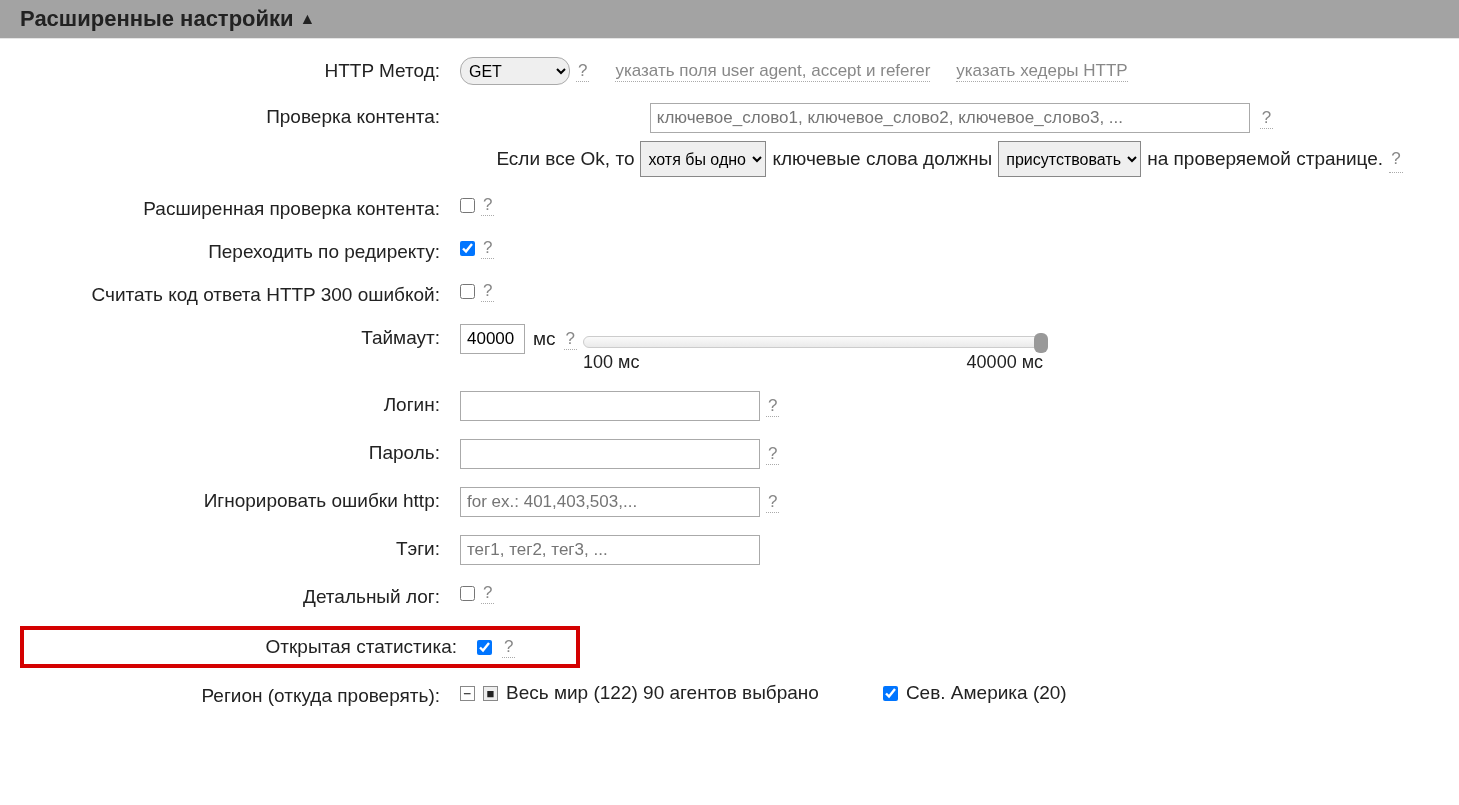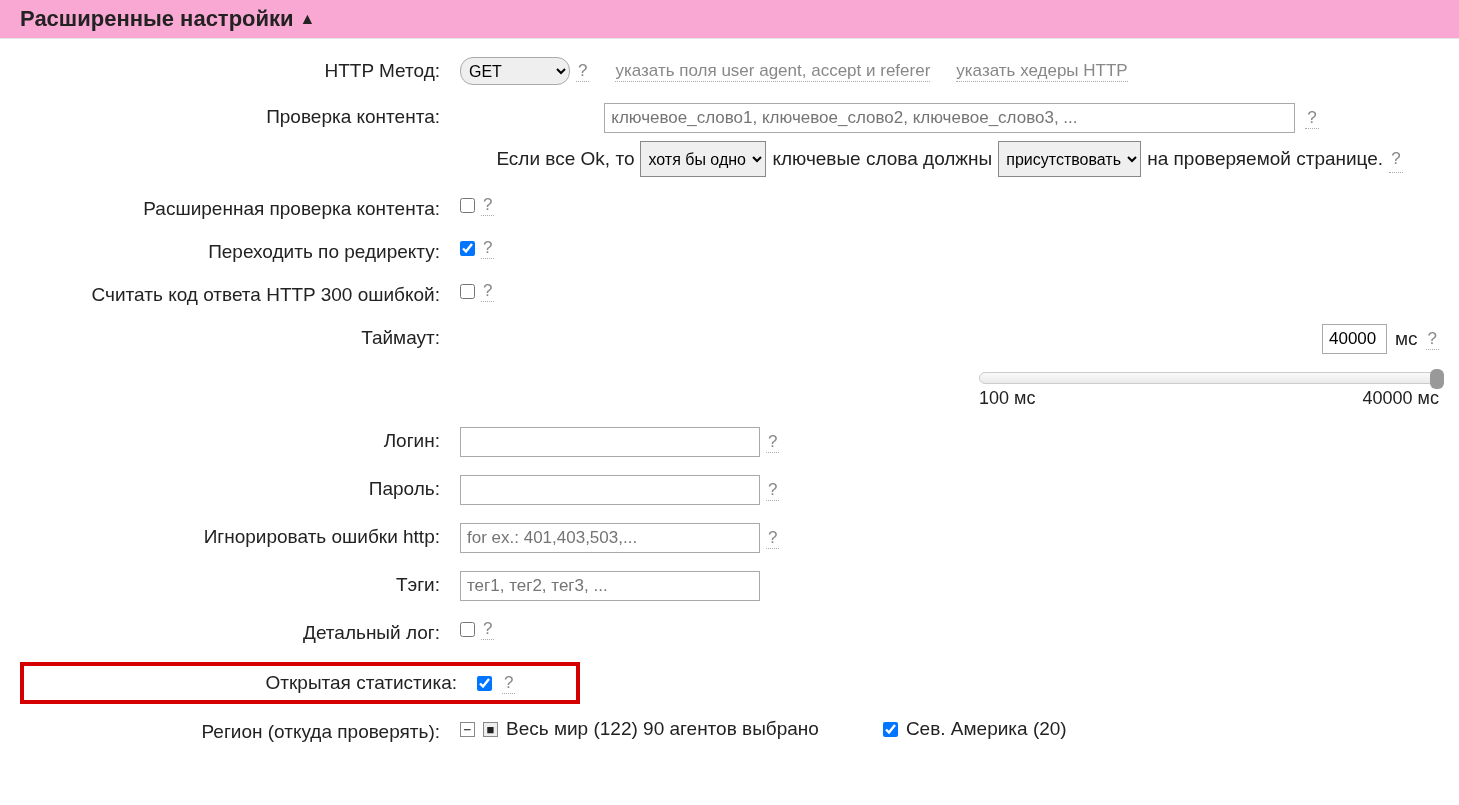--- a/index.html
+++ b/index.html
@@ -1,29 +1,29 @@
 <!DOCTYPE html>
 <html><head>
   <meta charset="utf-8">
   <style>
     * { box-sizing: border-box; margin: 0; padding: 0; }
     body { font-family: Verdana, Arial, sans-serif; font-size: 18px; color: #222; background: #fff; }
-    .header-bar { background: #f9a8d4; border-bottom: 1px solid #e5e5e5; padding: 6px 20px; }
+    .header-bar { background: #a3a3a3; border-bottom: 1px solid #e5e5e5; padding: 6px 20px; }
     .header-title { font-weight: bold; font-size: 22px; display: flex; align-items: center; gap: 6px; cursor: pointer; }
     .chevron { font-size: 16px; }
     .form-area { padding: 18px 20px 20px 20px; }
     .row { display: flex; align-items: flex-start; margin-bottom: 18px; }
     .label-col { width: 440px; text-align: right; padding-right: 20px; padding-top: 3px; font-size: 19px; }
     .field-col { flex: 1; display: flex; align-items: center; flex-wrap: wrap; gap: 6px; }
-    .field-col.column { flex-direction: column; align-items: flex-end; }
+    .field-col.column { flex-direction: row; align-items: flex-start; }
     select { font-size: 16px; padding: 2px 4px; border: 1px solid #aaa; background: #efefef; height: 28px; }
     .select-method { width: 110px; border-radius: 13px; }
     .select-inline { font-size: 16px; padding: 1px 3px; border: 1px solid #888; background: #efefef; height: 36px; }
     input[type="text"], input[type="password"] { font-size: 17px; padding: 3px 6px; border: 1px solid #aaa; height: 30px; }
-    .input-wide { width: 691px; margin-left: 24px; }
+    .input-wide { width: 600px; margin-left: 24px; }
     .input-med { width: 300px; }
     .input-small { width: 65px; }
     input[type="checkbox"] { width: 15px; height: 15px; }
     .help { color: #888; font-size: 17px; border-bottom: 1px dotted #aaa; cursor: help; padding: 0 2px; }
     .link-muted { color: #888; font-size: 17px; border-bottom: 1px dotted #aaa; cursor: pointer; margin-left: 20px; }
     .unit { font-size: 19px; }
     .slider-wrap { width: 460px; margin-top: 12px; }
     .slider-track { position: relative; height: 12px; background: linear-gradient(#fafafa,#eaeaea); border: 1px solid #ccc; border-radius: 6px; }
     .slider-thumb { position: absolute; right: -6px; top: -4px; width: 14px; height: 20px; background: #999; border-radius: 6px; cursor: pointer; }
     .slider-labels { display: flex; justify-content: space-between; font-size: 18px; margin-top: 4px; }

